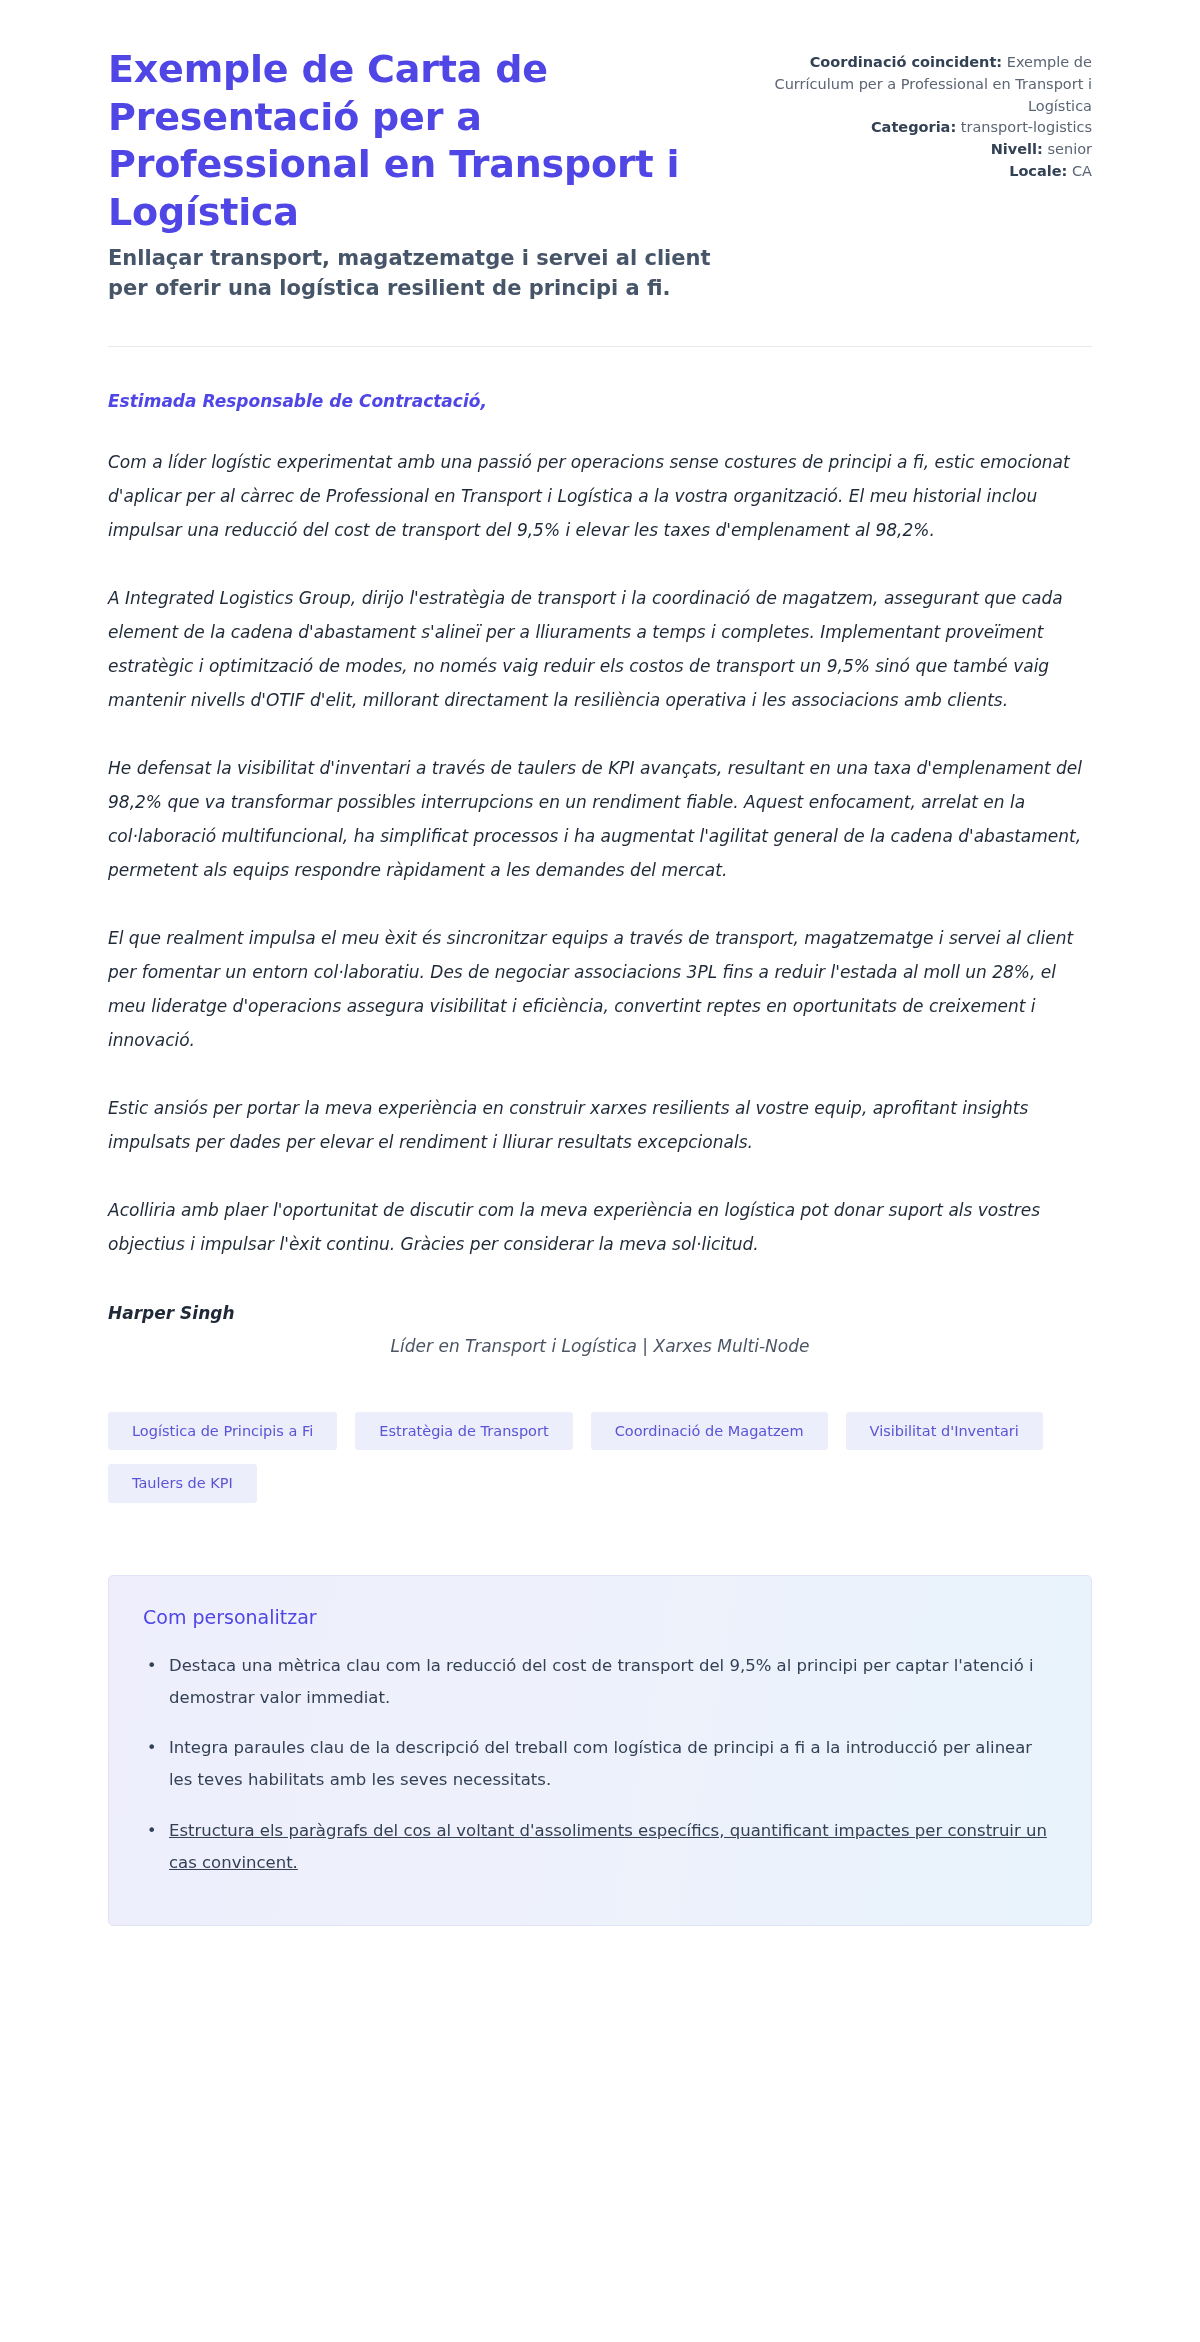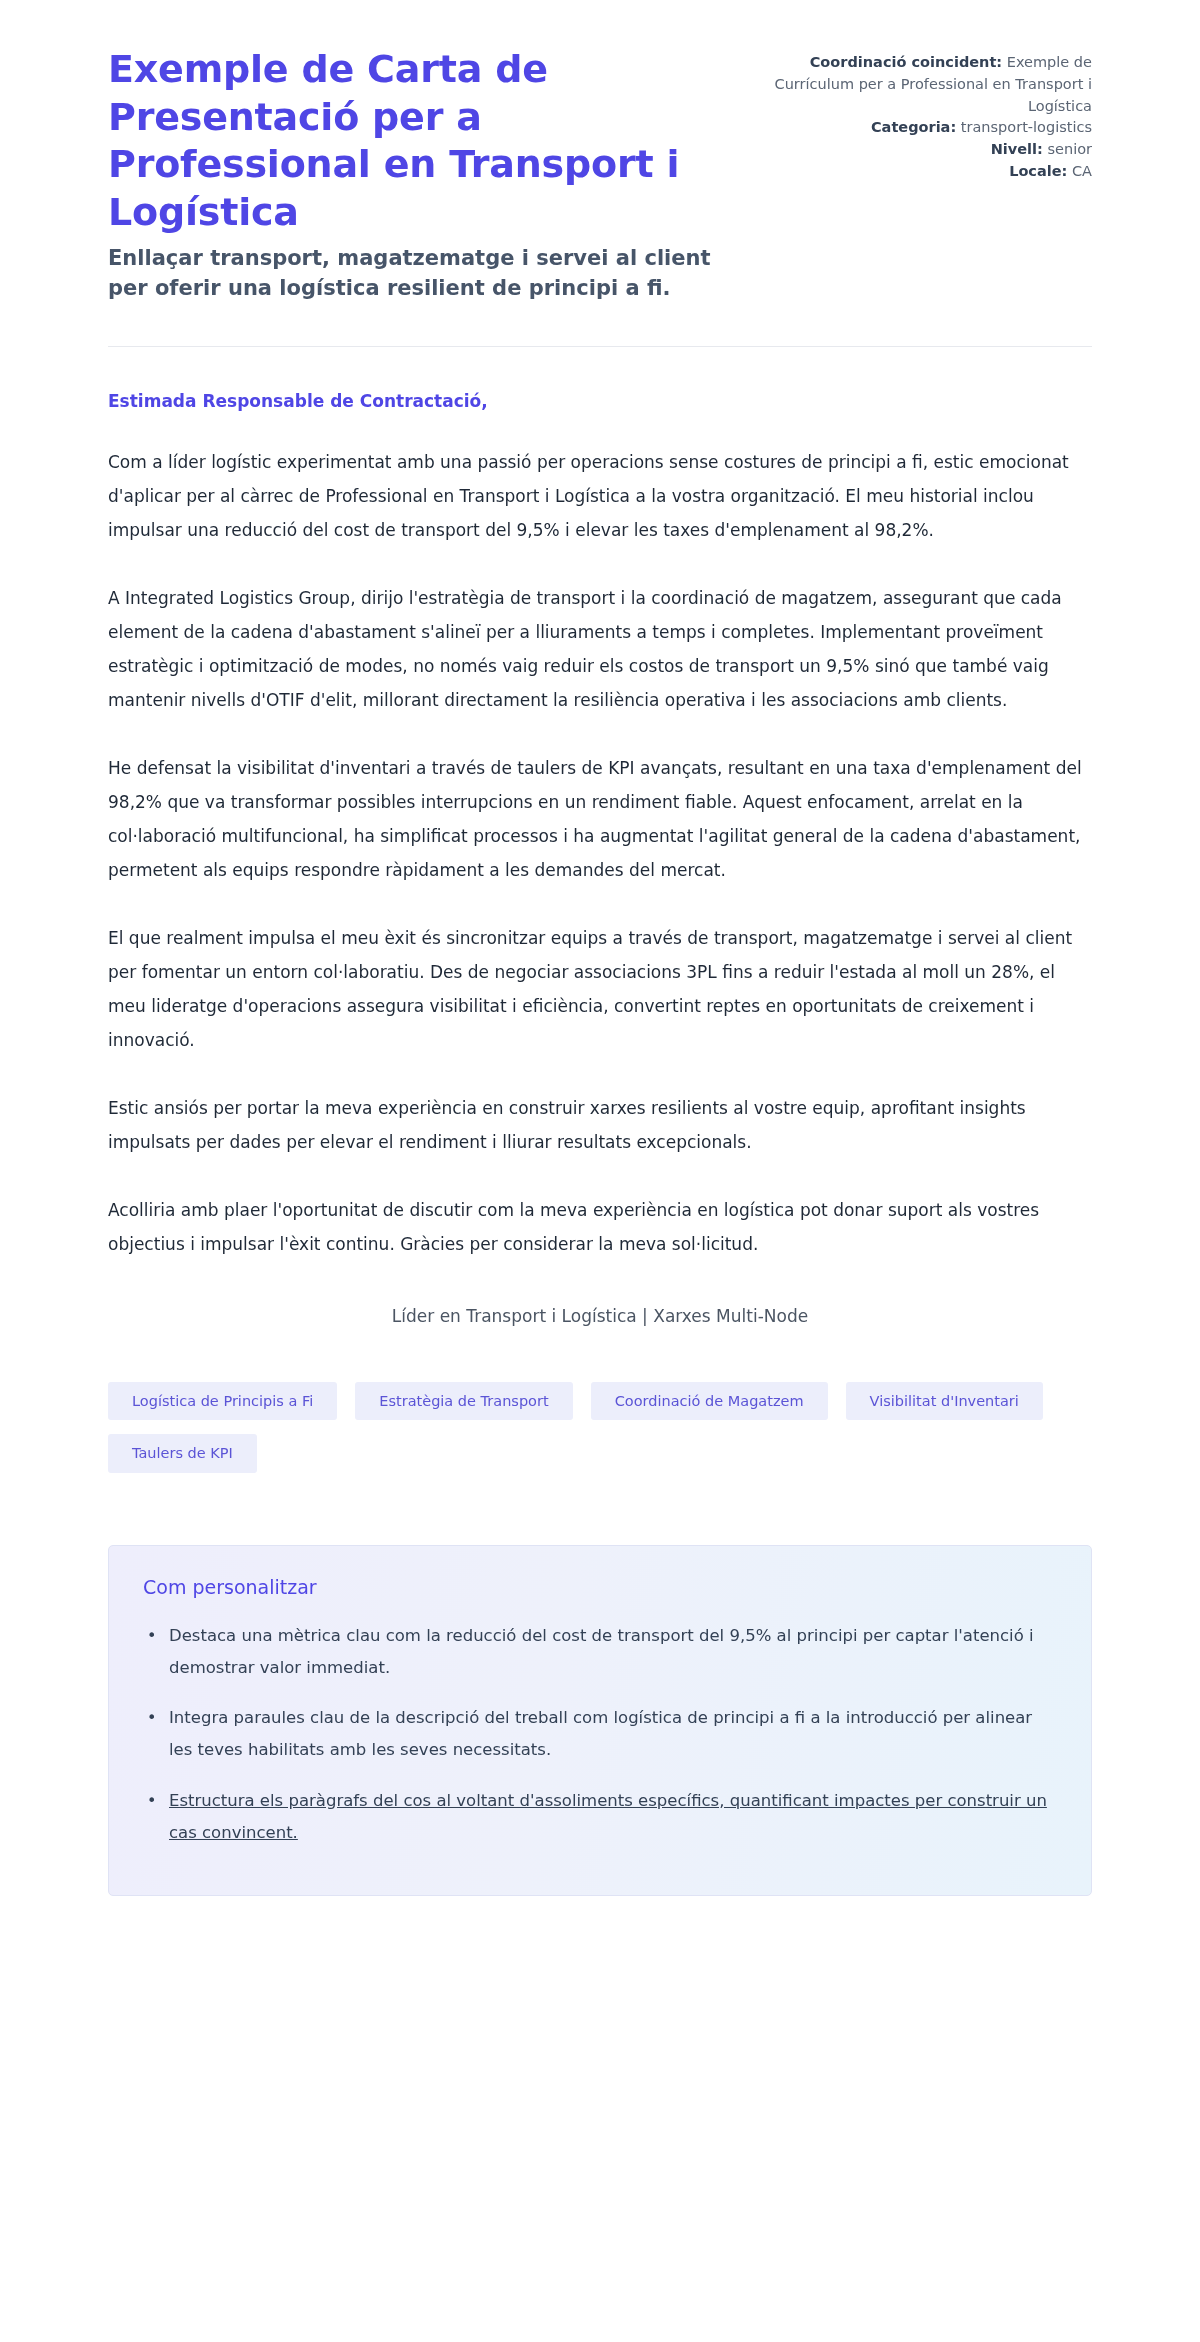--- a/index.html
+++ b/index.html
@@ -56,21 +56,21 @@
   .meta-label { font-weight: bold; color: #334155; }
   .meta-value { color: #5b6574; }
 
   hr.rule {
     border: 0;
     border-top: 1px solid #e7e9ee;
     margin: 42px 0 0 0;
   }
 
   
-  .letter { padding-top: 44px; }
+  .letter { padding-top: 44px; font-style: italic; }
   .salutation {
     margin: 0 0 34px 0;
     font-size: 17px;
     font-weight: bold;
     color: #4f46e5;
   }
   .para {
     margin: 0 0 34px 0;
     font-size: 17px;
     line-height: 2.0;
@@ -182,20 +182,21 @@
   <div class="letter">
     <p class="salutation">Estimada Responsable de Contractació,</p>
     <p class="para">Com a líder logístic experimentat amb una passió per operacions sense costures de principi a fi, estic emocionat d'aplicar per al càrrec de Professional en Transport i Logística a la vostra organització. El meu historial inclou impulsar una reducció del cost de transport del 9,5% i elevar les taxes d'emplenament al 98,2%.</p>
     <p class="para">A Integrated Logistics Group, dirijo l'estratègia de transport i la coordinació de magatzem, assegurant que cada element de la cadena d'abastament s'alineï per a lliuraments a temps i completes. Implementant proveïment estratègic i optimització de modes, no només vaig reduir els costos de transport un 9,5% sinó que també vaig mantenir nivells d'OTIF d'elit, millorant directament la resiliència operativa i les associacions amb clients.</p>
     <p class="para">He defensat la visibilitat d'inventari a través de taulers de KPI avançats, resultant en una taxa d'emplenament del 98,2% que va transformar possibles interrupcions en un rendiment fiable. Aquest enfocament, arrelat en la col·laboració multifuncional, ha simplificat processos i ha augmentat l'agilitat general de la cadena d'abastament, permetent als equips respondre ràpidament a les demandes del mercat.</p>
     <p class="para">El que realment impulsa el meu èxit és sincronitzar equips a través de transport, magatzematge i servei al client per fomentar un entorn col·laboratiu. Des de negociar associacions 3PL fins a reduir l'estada al moll un 28%, el meu lideratge d'operacions assegura visibilitat i eficiència, convertint reptes en oportunitats de creixement i innovació.</p>
     <p class="para">Estic ansiós per portar la meva experiència en construir xarxes resilients al vostre equip, aprofitant insights impulsats per dades per elevar el rendiment i lliurar resultats excepcionals.</p>
     <p class="para">Acolliria amb plaer l'oportunitat de discutir com la meva experiència en logística pot donar suport als vostres objectius i impulsar l'èxit continu. Gràcies per considerar la meva sol·licitud.</p>
 
     <div class="signature">
+      <p class="sig-name">Harper Singh</p>
       <p class="sig-role">Líder en Transport i Logística | Xarxes Multi-Node</p>
     </div>
   </div>
 
   <div class="tags">
     <span class="tag">Logística de Principis a Fi</span>
     <span class="tag">Estratègia de Transport</span>
     <span class="tag">Coordinació de Magatzem</span>
     <span class="tag">Visibilitat d'Inventari</span>
     <span class="tag">Taulers de KPI</span>

